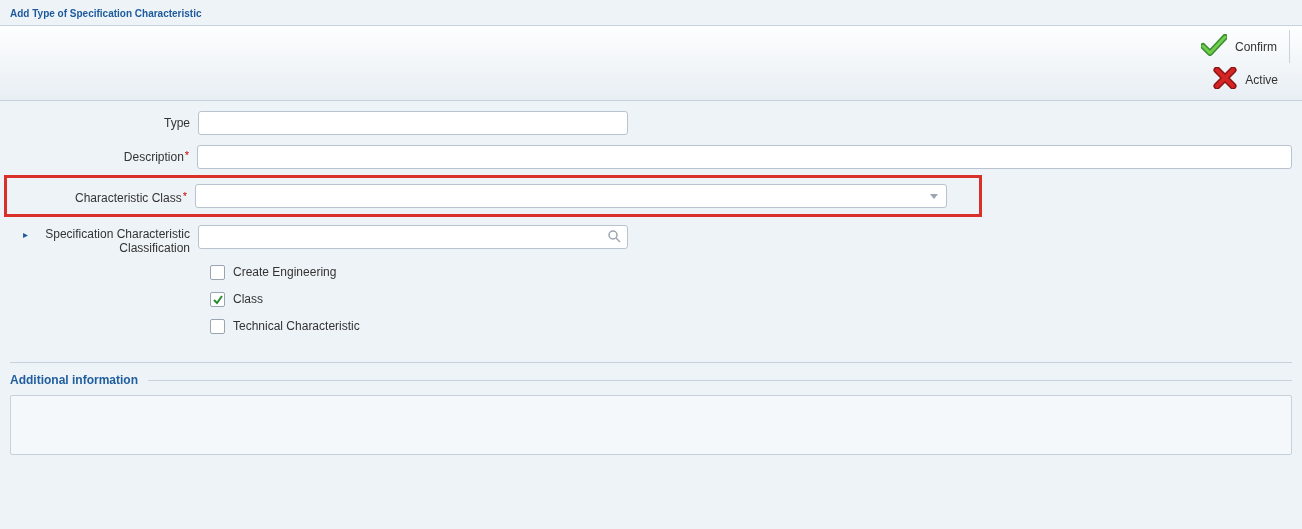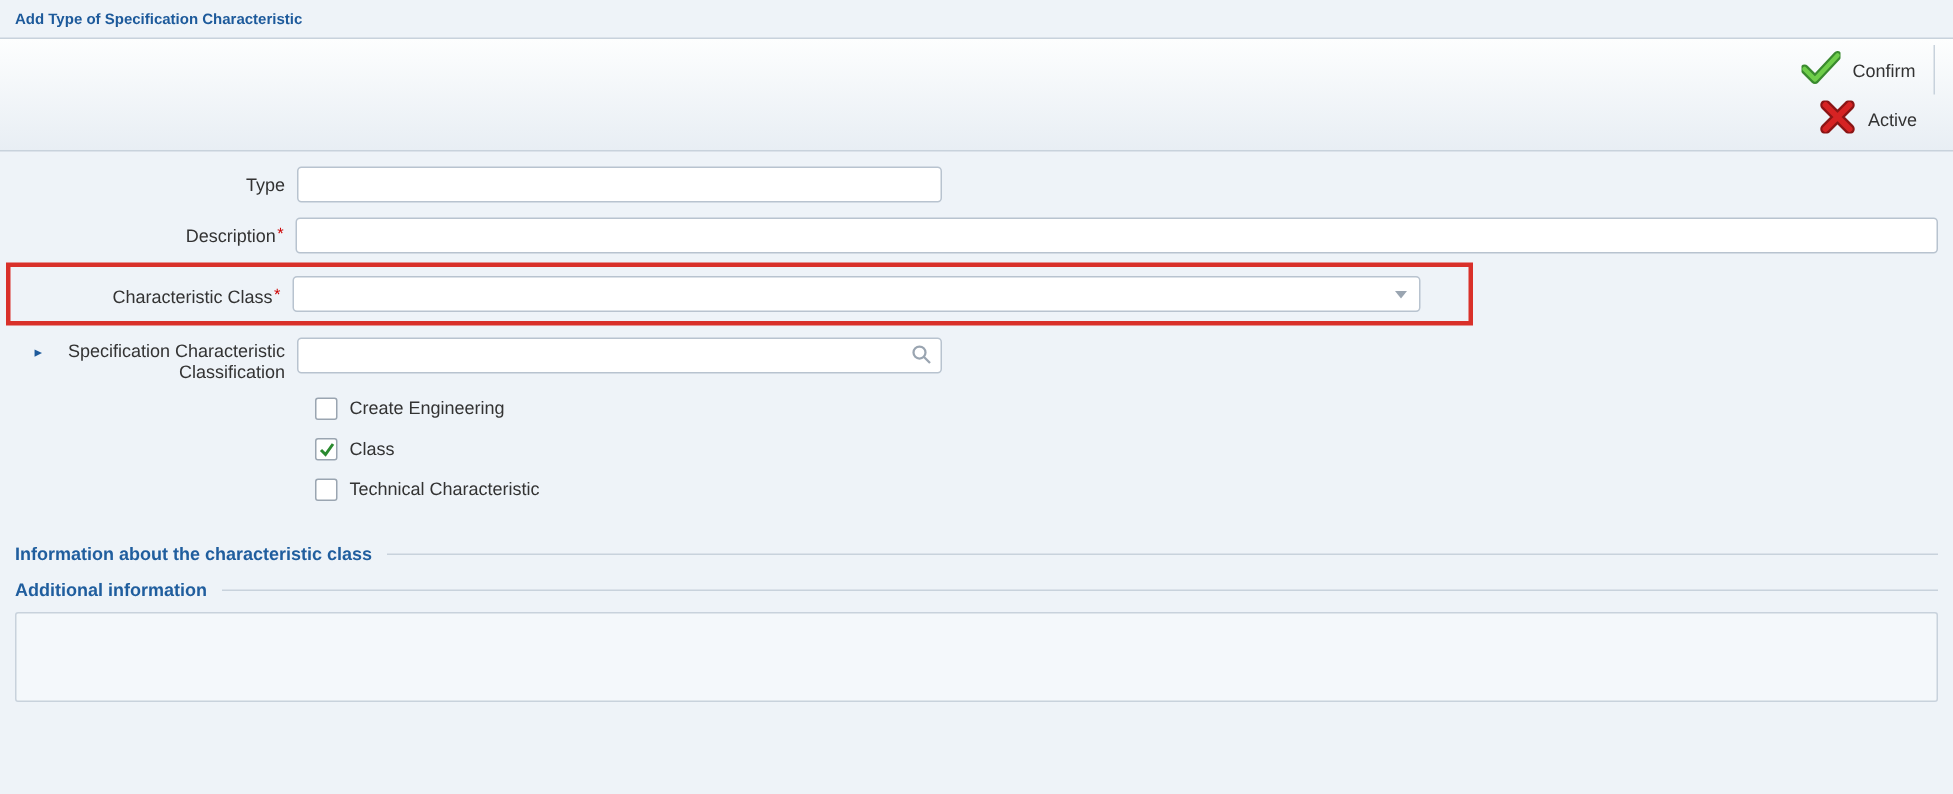--- a/index.html
+++ b/index.html
@@ -179,21 +179,20 @@
   <div class="chk-row">
     <span class="chk">
       
     </span>
     <span>Technical Characteristic</span>
   </div>
 
 </div>
 
 <div class="section-head">
-  <span class="section-title">Information about the characteristic class</span>
   <span class="section-line"></span>
 </div>
 
 <div class="section-head">
   <span class="section-title">Additional information</span>
   <span class="section-line"></span>
 </div>
 
 <div class="panel"></div>
 

